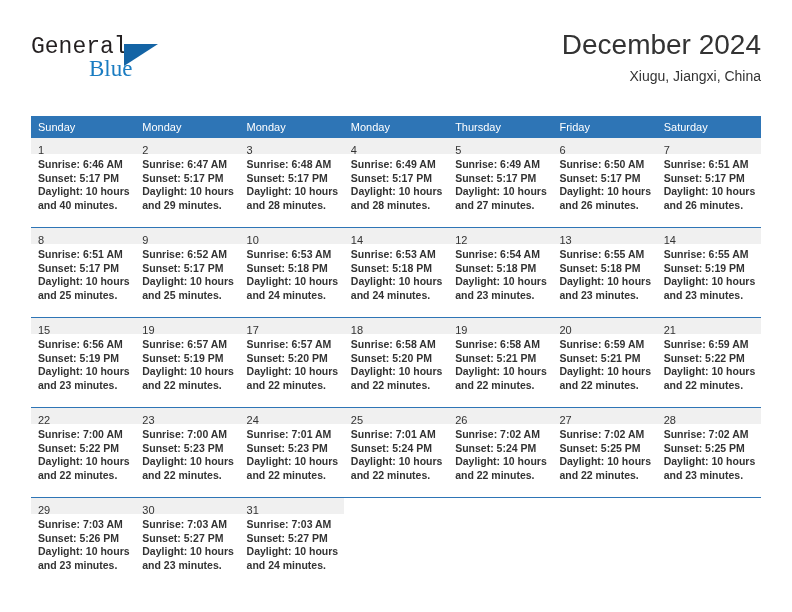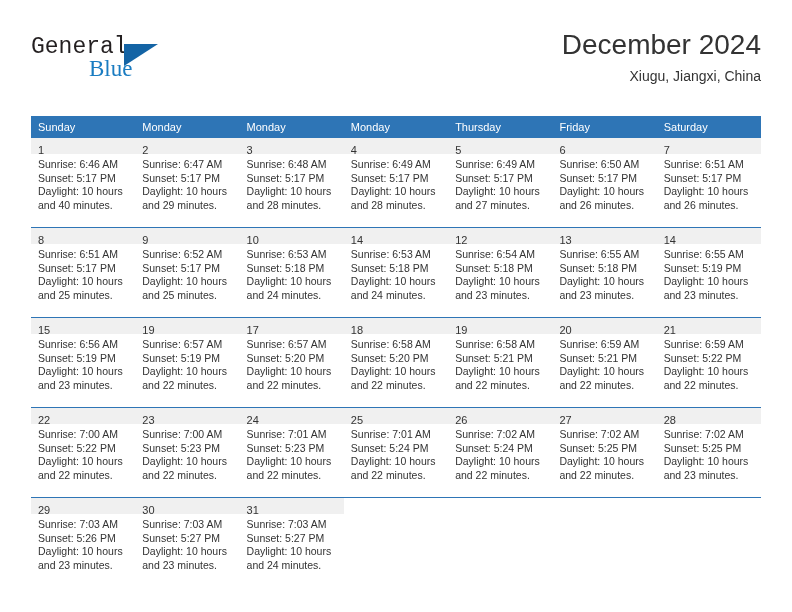--- a/index.html
+++ b/index.html
@@ -131,20 +131,21 @@
     background: transparent;
   }
   .daynum {
     font-size: 11px;
     color: #333333;
     line-height: 13px;
     font-family: "Liberation Sans", sans-serif;
   }
   .detail {
     padding: 4px 4px 0 7px;
+    font-weight: bold;
   }
   .detail div {
     font-size: 10.5px;
     line-height: 13.5px;
     color: #333333;
     white-space: nowrap;
     font-family: "Liberation Sans", sans-serif;
   }
 </style>
 </head>

